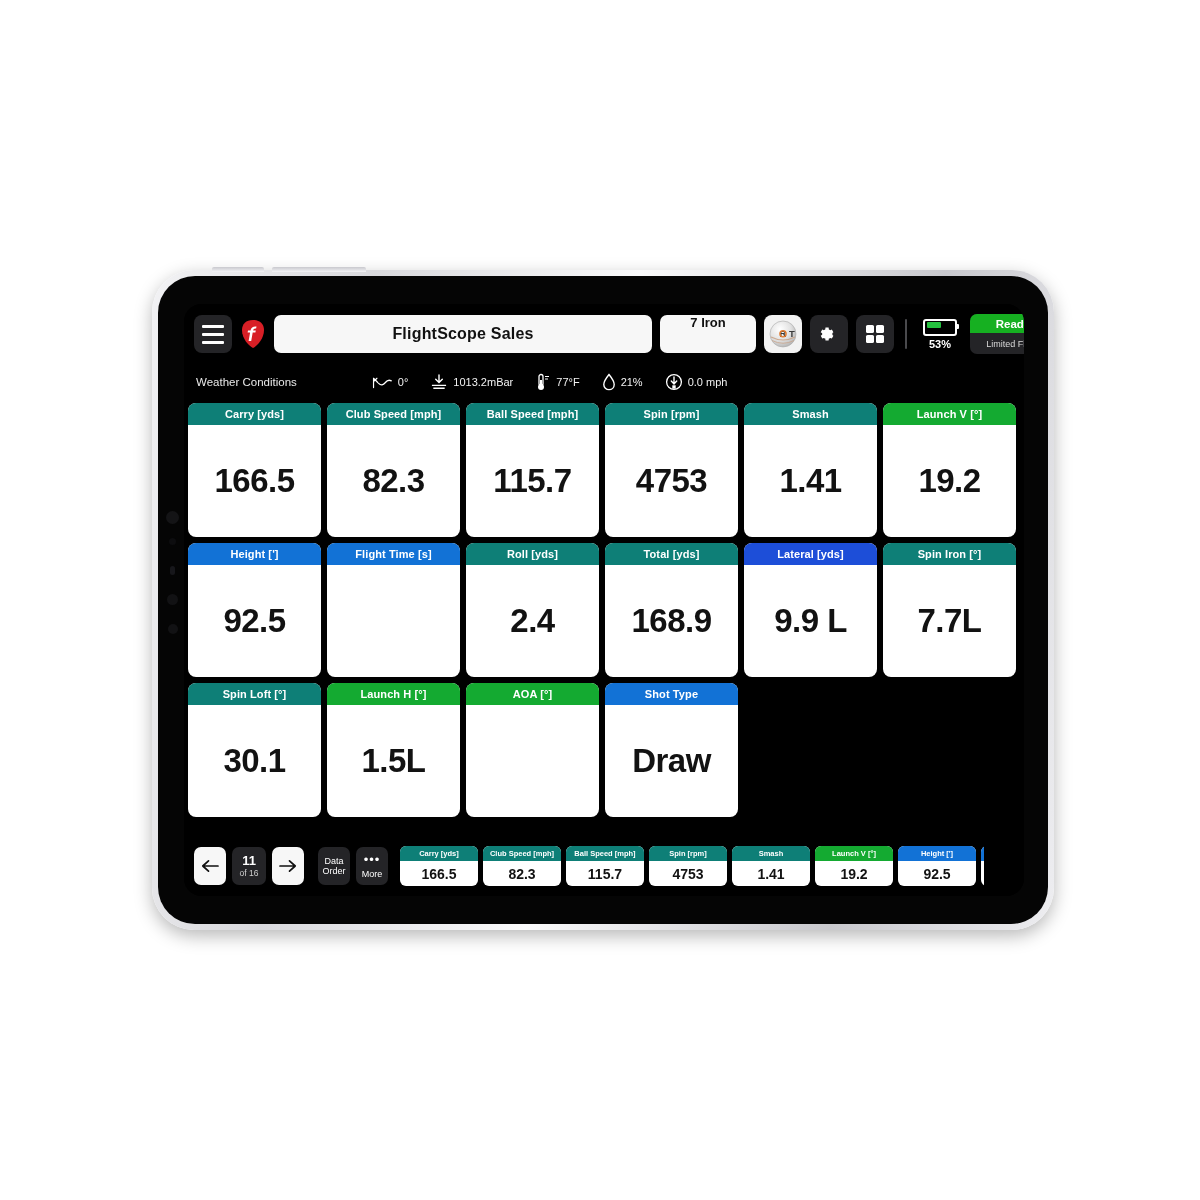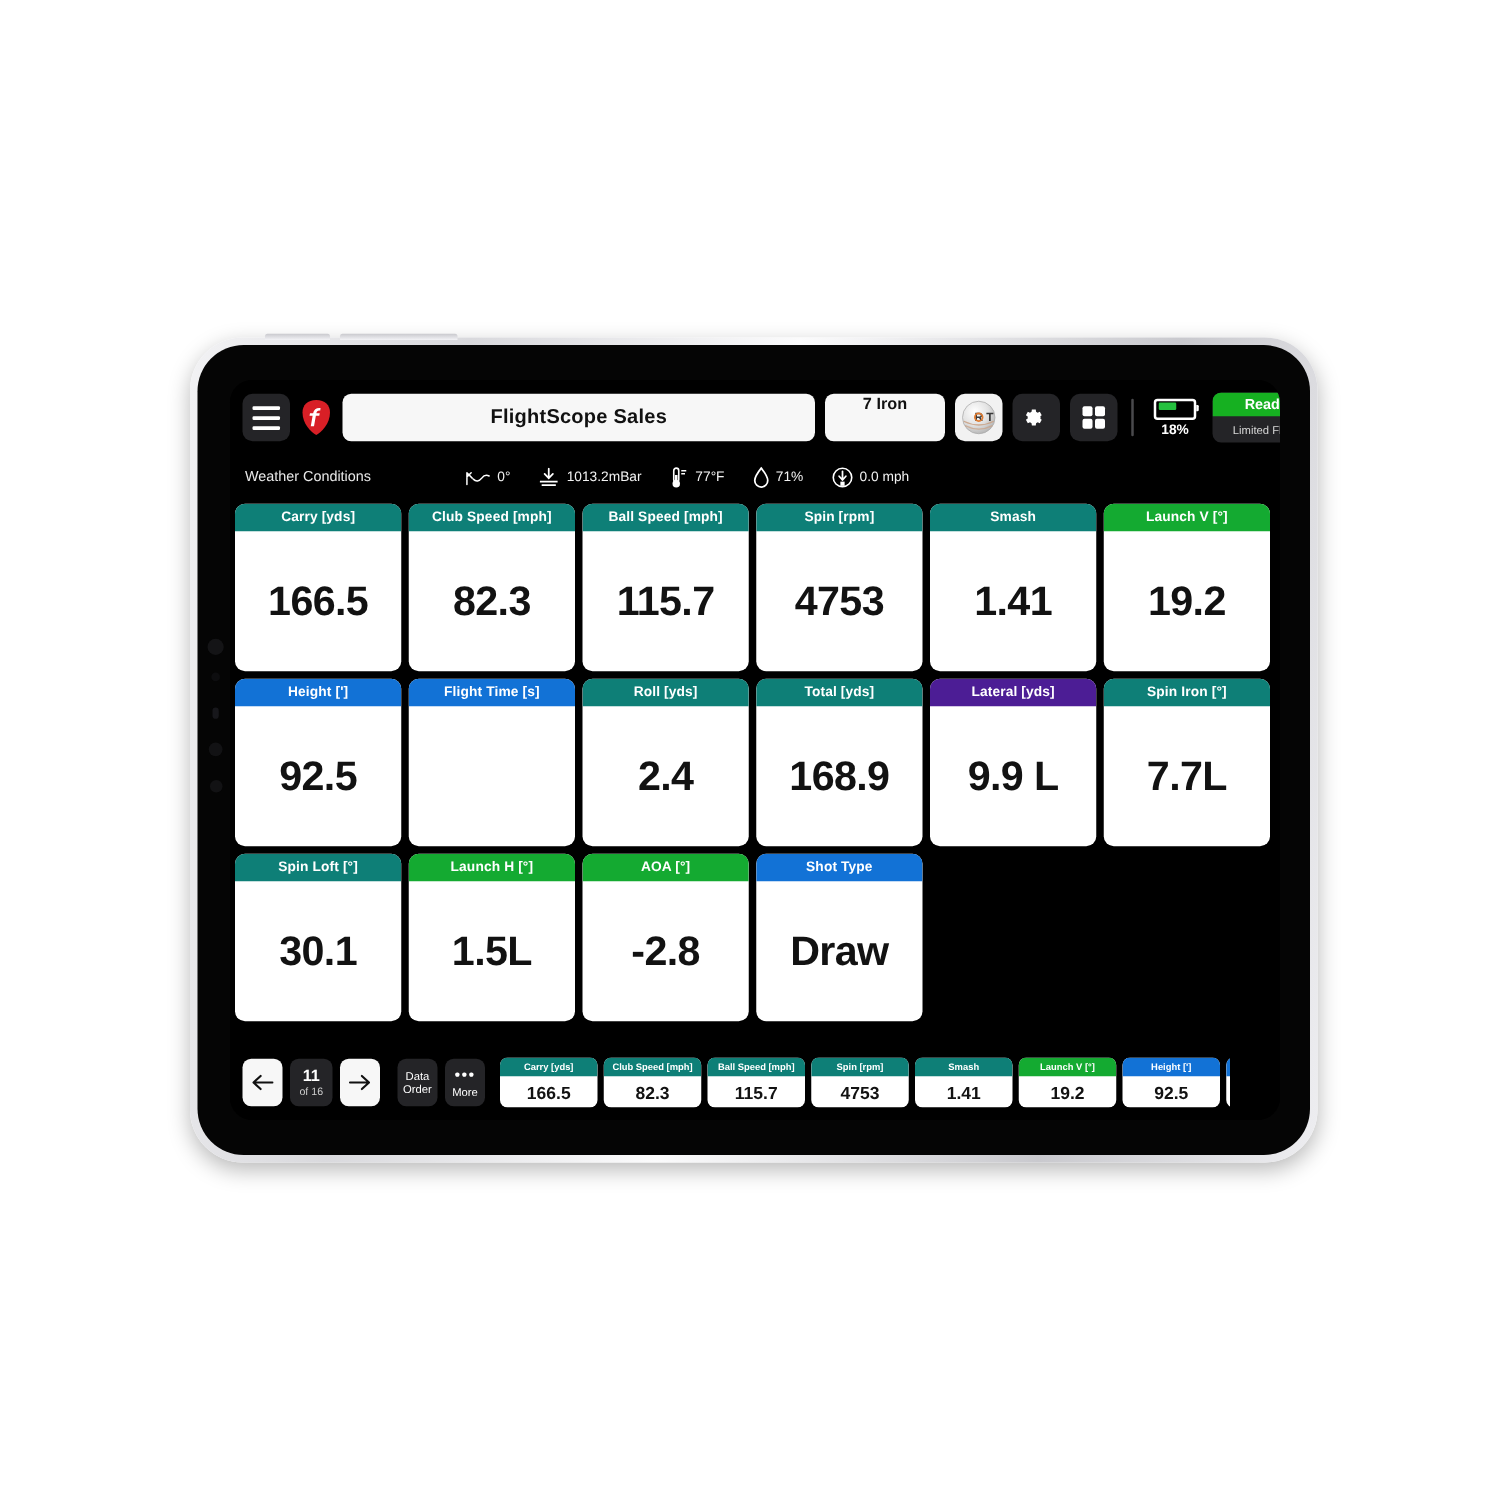--- a/index.html
+++ b/index.html
@@ -186,21 +186,21 @@
                 <rect x="12" y="2" width="8" height="8" rx="1.6" fill="#fff"></rect>
                 <rect x="2" y="12" width="8" height="8" rx="1.6" fill="#fff"></rect>
                 <rect x="12" y="12" width="8" height="8" rx="1.6" fill="#fff"></rect>
               </svg>
             </div>
             <div class="divider-v"></div>
             <div class="batt">
               <div class="batt-shell">
                 <div class="batt-fill" id="battfill" style="width: 14.31px;"></div>
               </div>
-              <div class="batt-pct">18%</div>
+              <div class="batt-pct">53%</div>
             </div>
             <div class="status">
               <div class="status-top">Ready</div>
               <div class="status-bot">Limited Flight</div>
             </div>
           </div>
         </div>
 
         <div class="weather">
           <div class="wx-label">Weather Conditions</div>
@@ -227,21 +227,21 @@
                 <rect x="5" y="7" width="2" height="7" fill="#fff"></rect>
                 <line x1="10" y1="3.5" x2="14" y2="3.5" stroke="#fff" stroke-width="1.2"></line>
                 <line x1="10" y1="6" x2="13" y2="6" stroke="#fff" stroke-width="1.2"></line>
               </svg>
               <span>77°F</span>
             </div>
             <div class="wx-item">
               <svg width="14" height="18" viewBox="0 0 14 18">
                 <path d="M7 1.5 C7 1.5 12.2 8 12.2 11.4 C12.2 14.5 9.8 16.6 7 16.6 C4.2 16.6 1.8 14.5 1.8 11.4 C1.8 8 7 1.5 7 1.5 Z" fill="none" stroke="#fff" stroke-width="1.4"></path>
               </svg>
-              <span>71%</span>
+              <span>21%</span>
             </div>
             <div class="wx-item">
               <svg width="18" height="18" viewBox="0 0 18 18">
                 <circle cx="9" cy="9" r="7.4" fill="none" stroke="#fff" stroke-width="1.3"></circle>
                 <path d="M9 4 L9 10.5 M6.3 8 L9 11 L11.7 8" stroke="#fff" stroke-width="1.4" fill="none" stroke-linecap="round"></path>
                 <rect x="7.3" y="12.3" width="3.4" height="3.4" fill="#fff"></rect>
               </svg>
               <span>0.0 mph</span>
             </div>
           </div>
@@ -284,40 +284,39 @@
               </div>
               <div class="tile">
                 <div class="tile-hd" style="background: rgb(14, 127, 119);">Roll [yds]</div>
                 <div class="tile-val">2.4</div>
               </div>
               <div class="tile">
                 <div class="tile-hd" style="background: rgb(14, 127, 119);">Total [yds]</div>
                 <div class="tile-val">168.9</div>
               </div>
               <div class="tile">
-                <div class="tile-hd" style="background: #4c1d95;">Lateral [yds]</div>
+                <div class="tile-hd" style="background: #1d4ed8;">Lateral [yds]</div>
                 <div class="tile-val">9.9 L</div>
               </div>
               <div class="tile">
                 <div class="tile-hd" style="background: rgb(14, 127, 119);">Spin Iron [°]</div>
                 <div class="tile-val">7.7L</div>
               </div>
             </div>
             <div class="row">
               <div class="tile">
                 <div class="tile-hd" style="background: rgb(14, 127, 119);">Spin Loft [°]</div>
                 <div class="tile-val">30.1</div>
               </div>
               <div class="tile">
                 <div class="tile-hd" style="background: rgb(20, 170, 49);">Launch H [°]</div>
                 <div class="tile-val">1.5L</div>
               </div>
               <div class="tile">
                 <div class="tile-hd" style="background: rgb(20, 170, 49);">AOA [°]</div>
-                <div class="tile-val">-2.8</div>
               </div>
               <div class="tile">
                 <div class="tile-hd" style="background: rgb(18, 114, 214);">Shot Type</div>
                 <div class="tile-val">Draw</div>
               </div>
             </div>
           </div>
 
         <div class="bottom">
           <div style="display:flex;align-items:center;gap:6px;margin-left:10px;text-align:center;">

